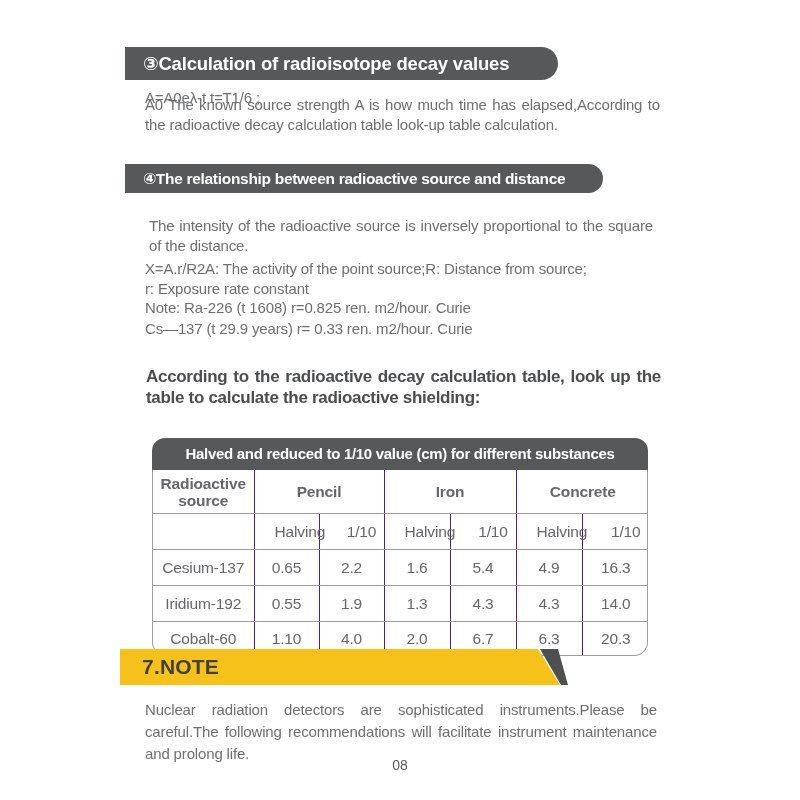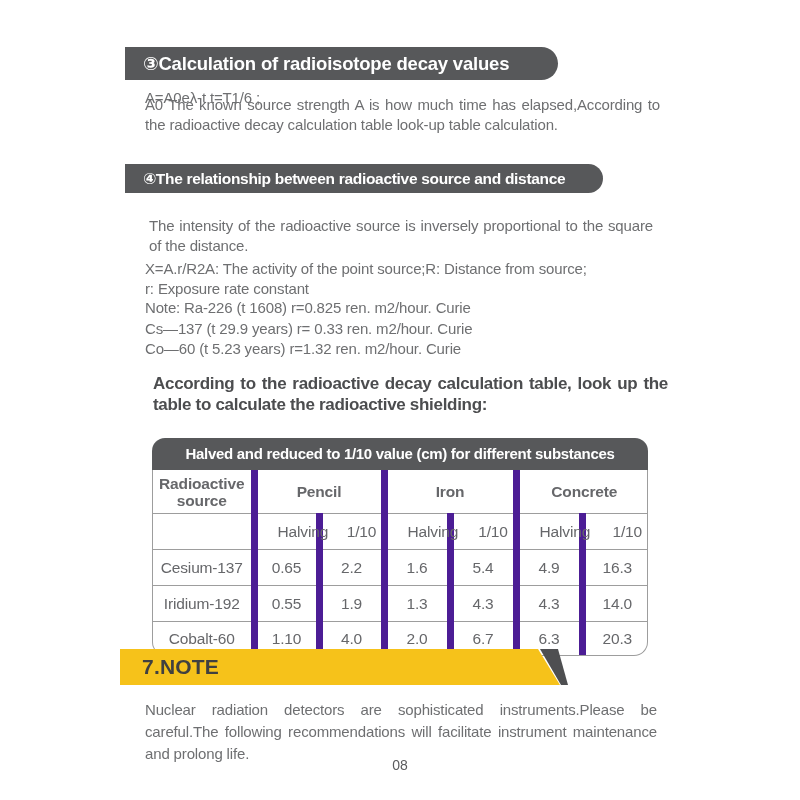--- a/index.html
+++ b/index.html
@@ -18,38 +18,38 @@
   .banner2{top:164px;width:478px;height:29px;line-height:29px;font-size:15.5px;letter-spacing:-0.3px;}
 
   .bodytext{color:#6e6f71;font-size:15px;letter-spacing:-0.15px;}
   .formula{position:absolute;left:145px;top:88px;line-height:20px;}
   .para1{position:absolute;left:145px;top:95px;width:515px;line-height:20px;text-align:justify;margin:0;}
   .para2{position:absolute;left:145px;top:212px;width:512px;line-height:19.5px;}
   .para2 p{margin:4px;text-align:justify;}
   .notes{position:absolute;left:145px;top:298px;width:520px;line-height:20.5px;}
 
   .table-heading{
-    position:absolute;left:145px;top:366px;width:515px;margin:8px;
+    position:absolute;left:145px;top:366px;width:515px;margin:1px;
     color:#4c4d4f;font-size:17px;font-weight:bold;letter-spacing:-0.3px;
     line-height:20.5px;text-align:justify;
   }
 
   
   .shield-table{position:absolute;left:152px;top:417px;width:496px;}
   .table-banner{
     background:#57585a;color:#ffffff;font-weight:bold;font-size:15px;letter-spacing:-0.3px;
     height:32px;line-height:32px;text-align:center;border-radius:13px 13px 0 0;margin-top:21px;
   }
   .table-frame{
     border:1px solid #9d9d9d;border-top:none;border-radius:0 0 14px 14px;overflow:hidden;
     background:#ffffff;
   }
   table.shield{border-collapse:collapse;width:100%;table-layout:fixed;}
   table.shield td{
-    border-right:7px solid #4c1d95;border-bottom:1px solid #9d9d9d;
+    border-right:1px solid #4c1d95;border-bottom:1px solid #9d9d9d;
     text-align:center;vertical-align:middle;
     color:#66676a;font-size:15.5px;letter-spacing:-0.15px;padding:0;
   }
   table.shield td.lastcol{border-right:none;}
   table.shield tr.lastrow td{border-bottom:none;}
   table.shield tr.r1 td{height:43px;}
   table.shield tr.r2 td{height:35px;padding-left:20px;}
   table.shield tr.data td{height:35px;}
   table.shield tr.data.lastrow td{height:33px;}
   .th-strong{color:#4c4d4f;font-weight:bold;font-size:16px;letter-spacing:-0.2px;}
@@ -93,21 +93,20 @@
 
   <div class="para2 bodytext">
     <p>The intensity of the radioactive source is inversely proportional to the square of the distance.</p>
     <div>X=A.r/R2A: The activity of the point source;R: Distance from source;</div>
     <div>r: Exposure rate constant</div>
   </div>
 
   <div class="notes bodytext">
     <div>Note: Ra-226 (t 1608) r=0.825 ren. m2/hour. Curie</div>
     <div>Cs—137 (t 29.9 years) r= 0.33 ren. m2/hour. Curie</div>
-    <div>Co—60 (t 5.23 years) r=1.32 ren. m2/hour. Curie</div>
   </div>
 
   <h3 class="table-heading">According to the radioactive decay calculation table, look up the table to calculate the radioactive shielding:</h3>
 
   <div class="shield-table">
     <div class="table-banner">Halved and reduced to 1/10 value (cm) for different substances</div>
     <div class="table-frame">
       <table class="shield">
         <colgroup>
           <col style="width:101px">

